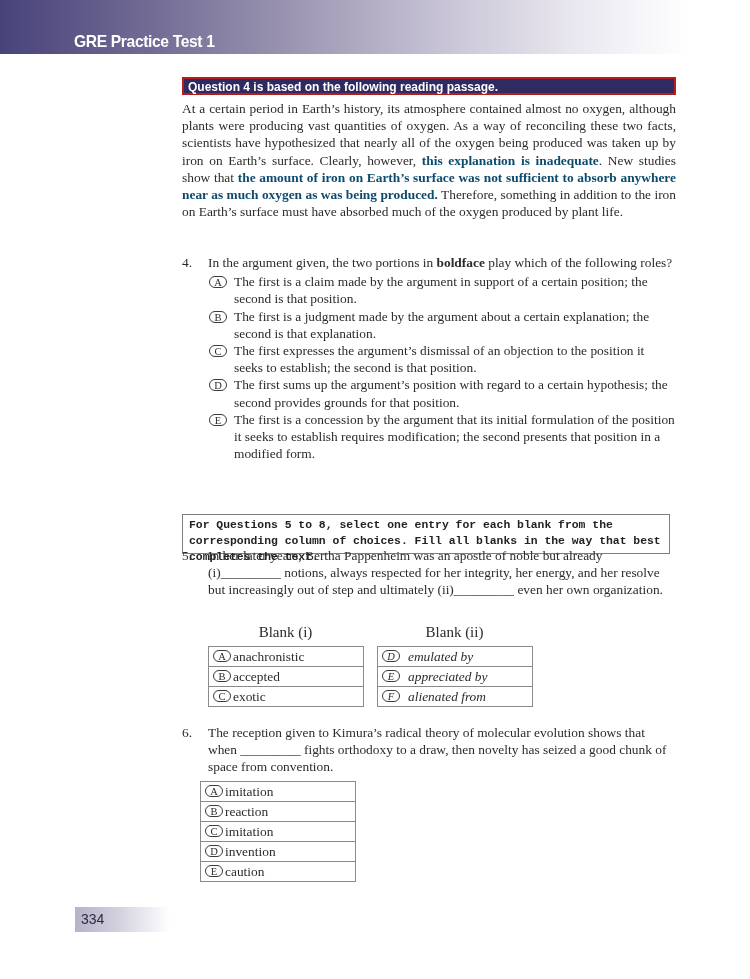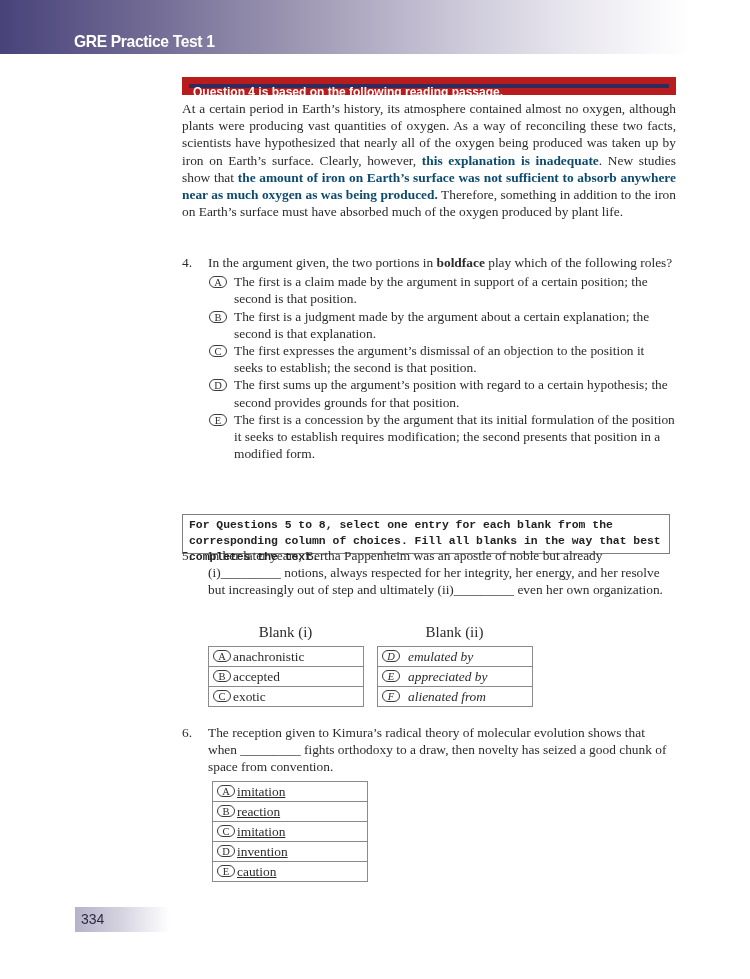--- a/index.html
+++ b/index.html
@@ -35,21 +35,21 @@
       transform: scaleX(0.92);
       transform-origin: left center;
     }
     .section-bar {
       position: absolute;
       left: 182px;
       top: 77px;
       width: 494px;
       height: 18px;
       background: #2f2a5f;
-      border: 7px solid #b91c1c;
+      border: 2px solid #b91c1c;
       box-sizing: border-box;
     }
     .section-bar span {
       position: absolute;
       left: 4px;
       top: 1px;
       font-family: "Liberation Sans", "DejaVu Sans", sans-serif;
       font-weight: bold;
       font-size: 12px;
       color: #ffffff;
@@ -249,21 +249,21 @@
         <td><span class="letter">F</span><span>alienated from</span></td>
       </tr>
 </tbody>
   </table>
 
 <div class="q" style="top:724px;">
   <span class="num">6.</span>
   <div class="stem">The reception given to Kimura’s radical theory of molecular evolution shows that when _________ fights orthodoxy to a draw, then novelty has seized a good chunk of space from convention.</div>
 </div>
 
-<table class="answer-table" style="left:212px; top:781px;text-decoration:underline;">
+<table class="answer-table" style="left:200px; top:781px;">
   <tbody>
       <tr>
         <td><span class="letter">A</span><span>imitation</span></td>
       </tr>
   <tr>
         <td><span class="letter">B</span><span>reaction</span></td>
       </tr>
   <tr>
         <td><span class="letter">C</span><span>imitation</span></td>
       </tr>

